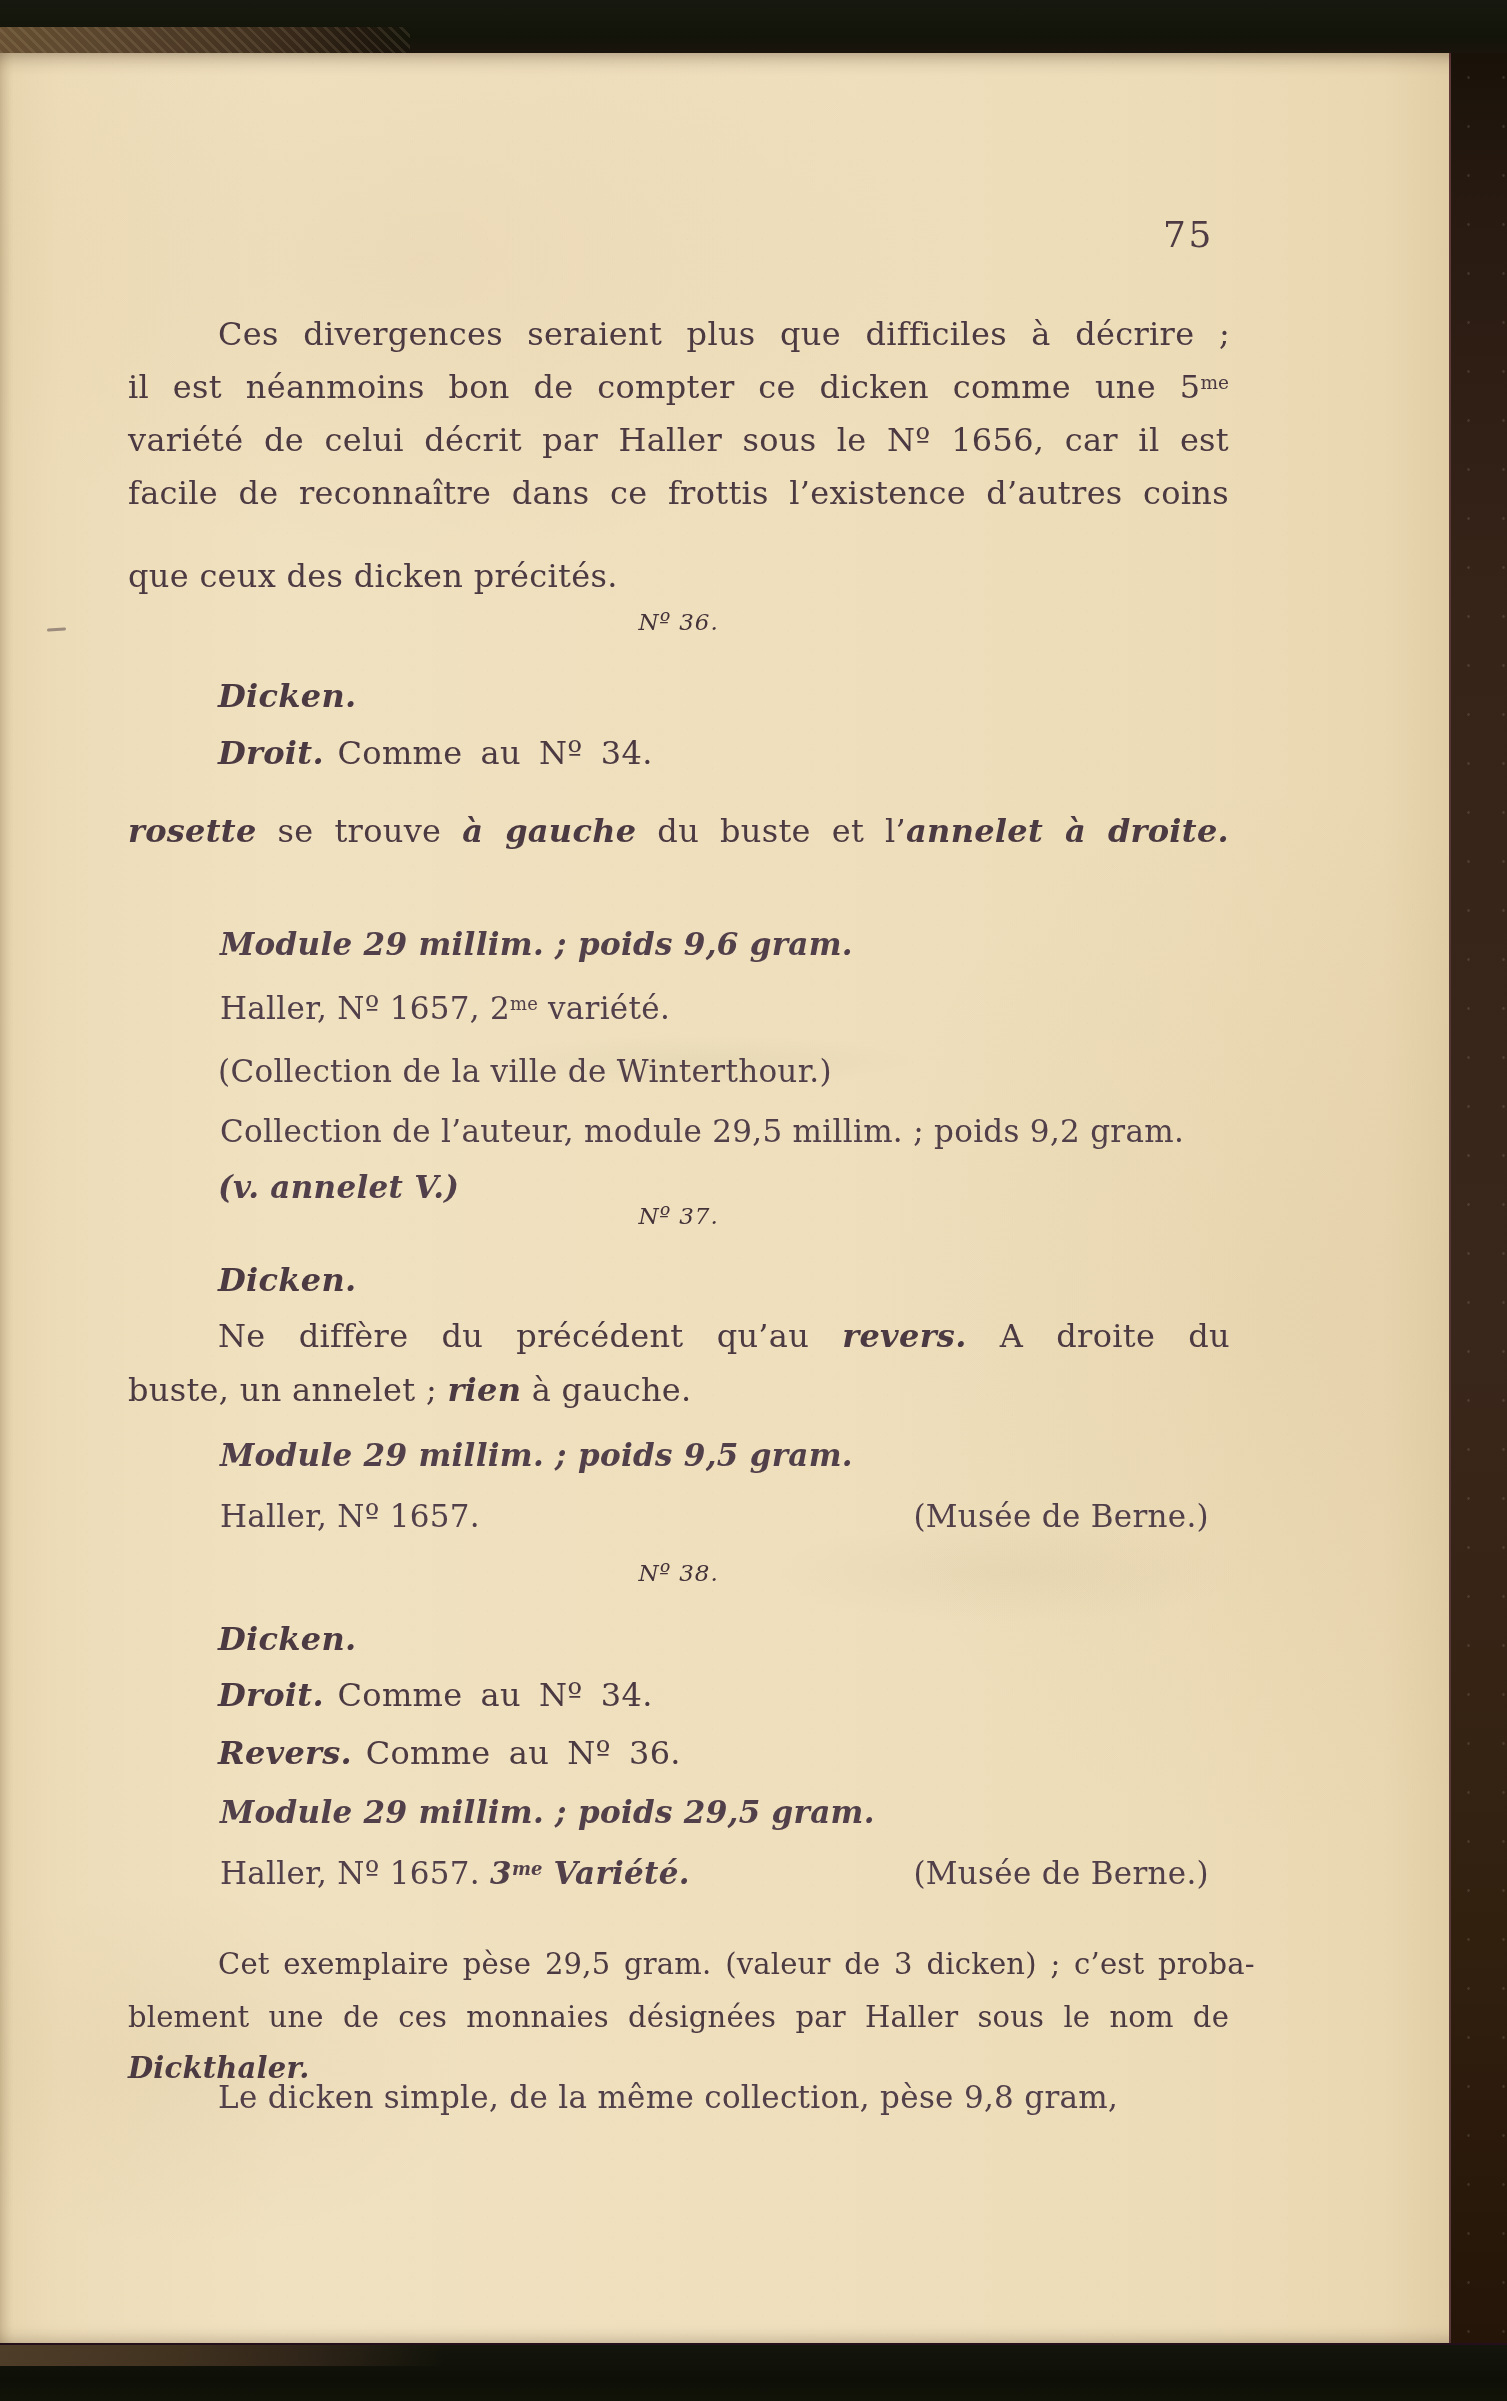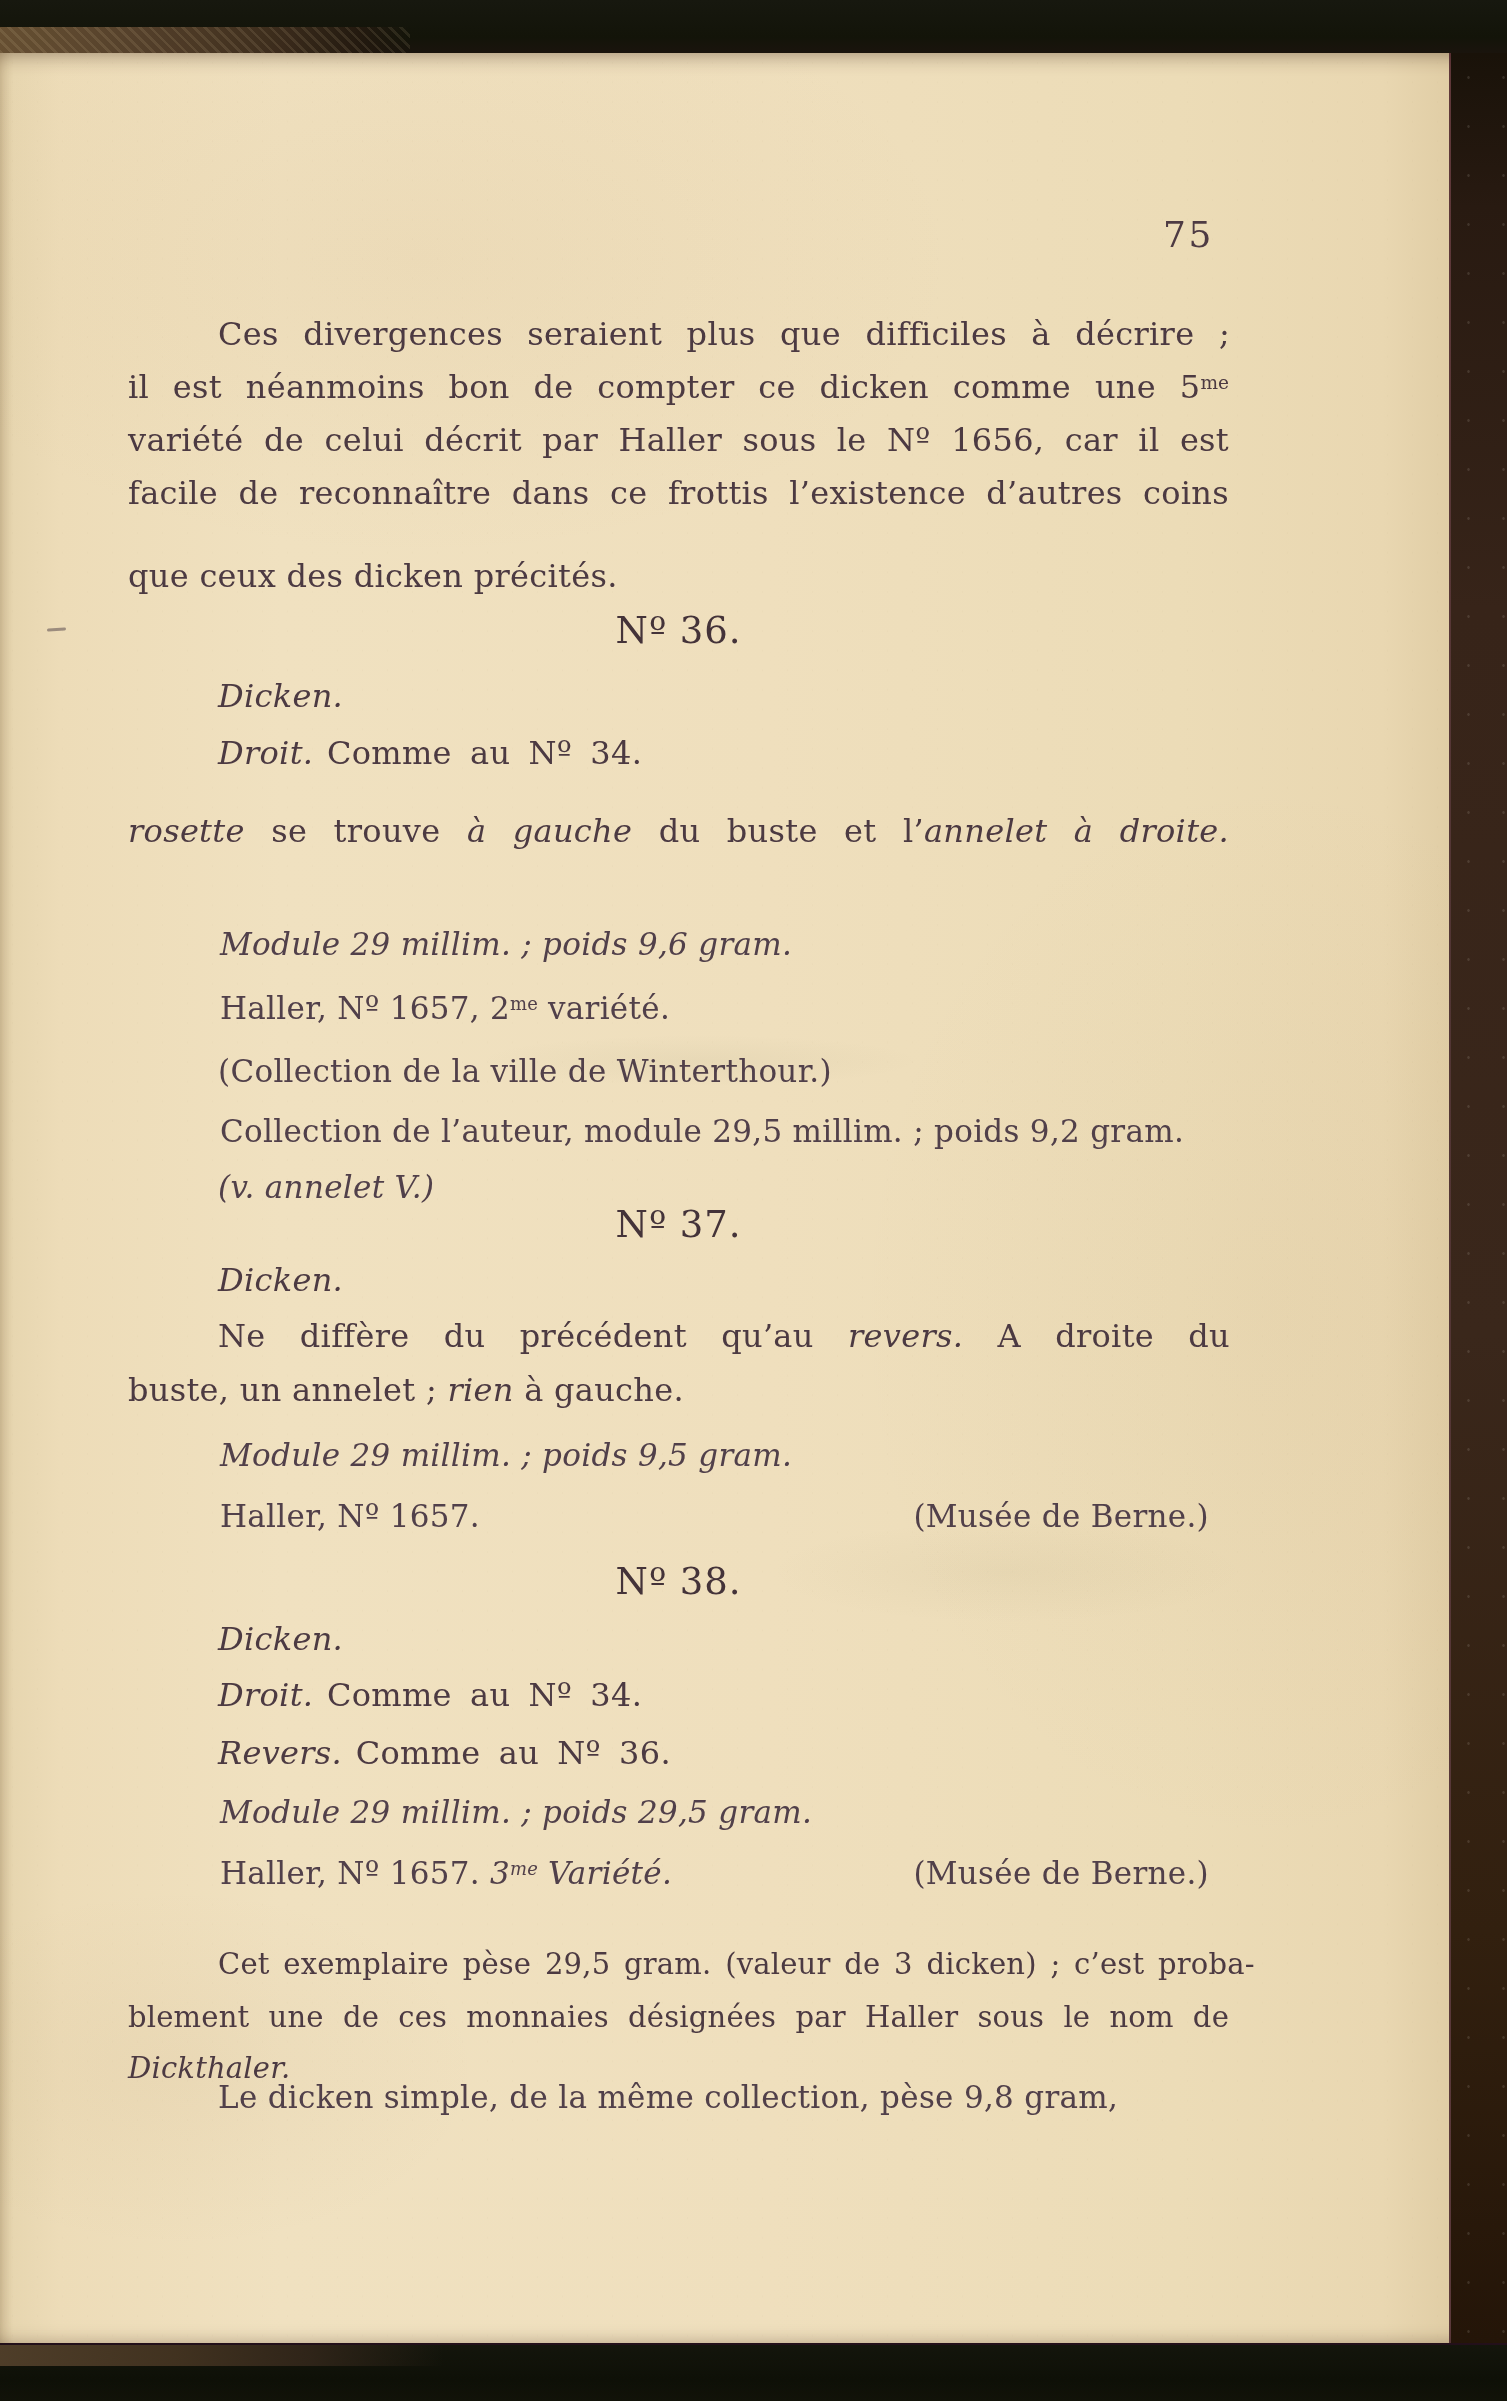--- a/index.html
+++ b/index.html
@@ -38,22 +38,22 @@
       radial-gradient(427px 256px at 12% 88%,rgba(150,110,60,.06),rgba(0,0,0,0) 70%),
       linear-gradient(90deg,#d9c69e 0px,#e7d6b0 13.7px,#eddcb8 60px,#f0e1c0 282px,#efdfbd 768px,#ecdcb7 1178px,#e9d7b1 1383px,#e0cda5 1452px);
     box-shadow:inset 0 12px 19px -10.2px rgba(60,35,20,.45), inset 0 -10.2px 17px -10.2px rgba(60,35,20,.35);padding-left:44px;}
   .grain{position:absolute;inset:0;opacity:.5;
     background-image:radial-gradient(rgba(120,90,50,.05) 0.9px,rgba(0,0,0,0) 1.2px);
     background-size:25px 19.6px;}
   
   .ln{position:absolute;white-space:nowrap;font-size:32px;line-height:1.25;
     color:#4c3a42;letter-spacing:0.3px;}
   .j{text-align:justify;text-align-last:justify;word-spacing:4.3px;}
-  .ctr{text-align:center;font-size:37px;letter-spacing:0.9px;color:#443339;}
-  .it{font-style:italic;}
+  .ctr{text-align:center;font-size:23px;letter-spacing:0.9px;color:#443339;font-style:italic;}
+  .it{font-style:italic;font-weight:bold;}
   .lbl{margin-right:13.7px;}
   .small{font-size:31px;color:#51404a;}
   .note{font-size:29px;letter-spacing:0.2px;margin-top:32px;}
   .row{display:flex;justify-content:space-between;}
   sup{font-size:.58em;vertical-align:baseline;position:relative;top:-.5em;letter-spacing:0;}
   .pnum{font-size:36px;letter-spacing:2.6px;color:#4e3b43;}
   .wide{word-spacing:7.7px;}
   .stray{position:absolute;left:47px;top:575px;width:19px;height:3.4px;background:#5a4a4e;
     border-radius:1.7px;opacity:.55;transform:rotate(-4deg);}
   .smudge1{position:absolute;left:478px;top:982px;width:444px;height:51px;

